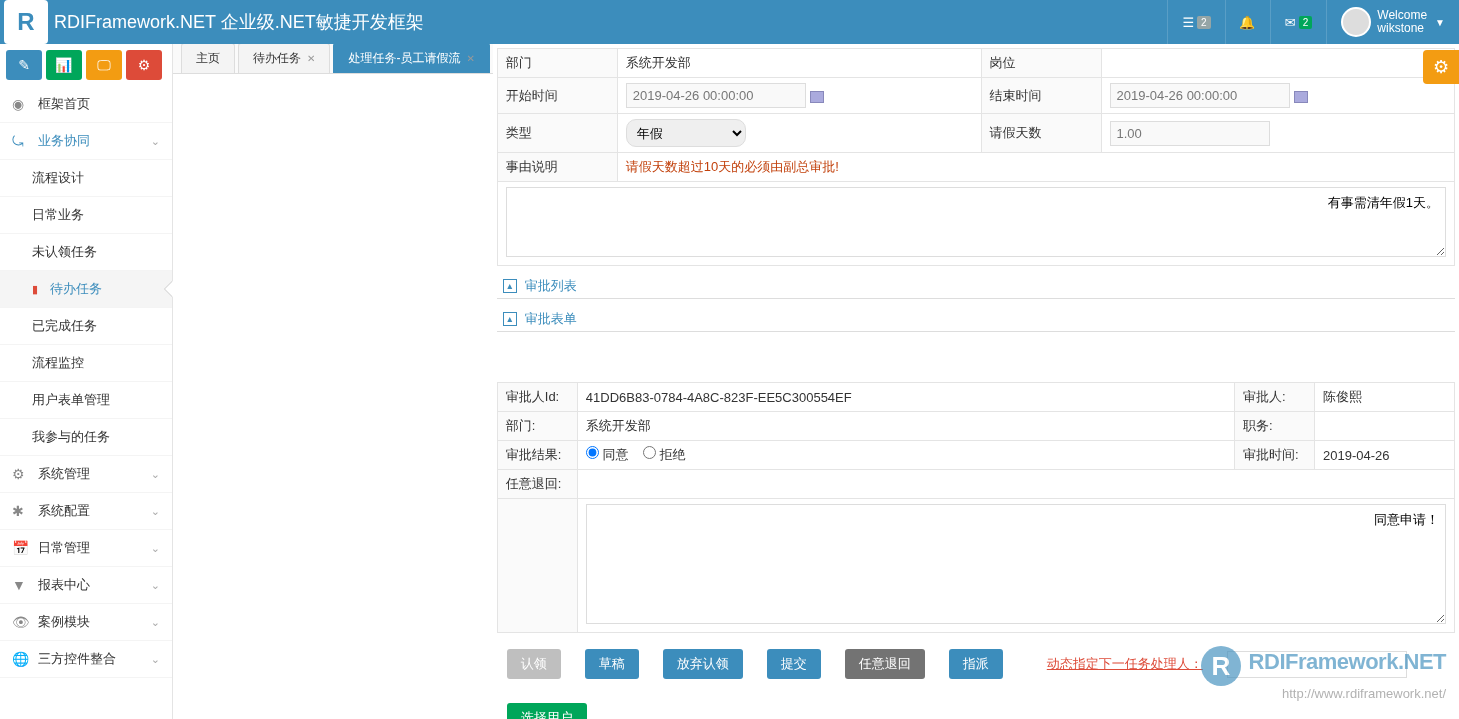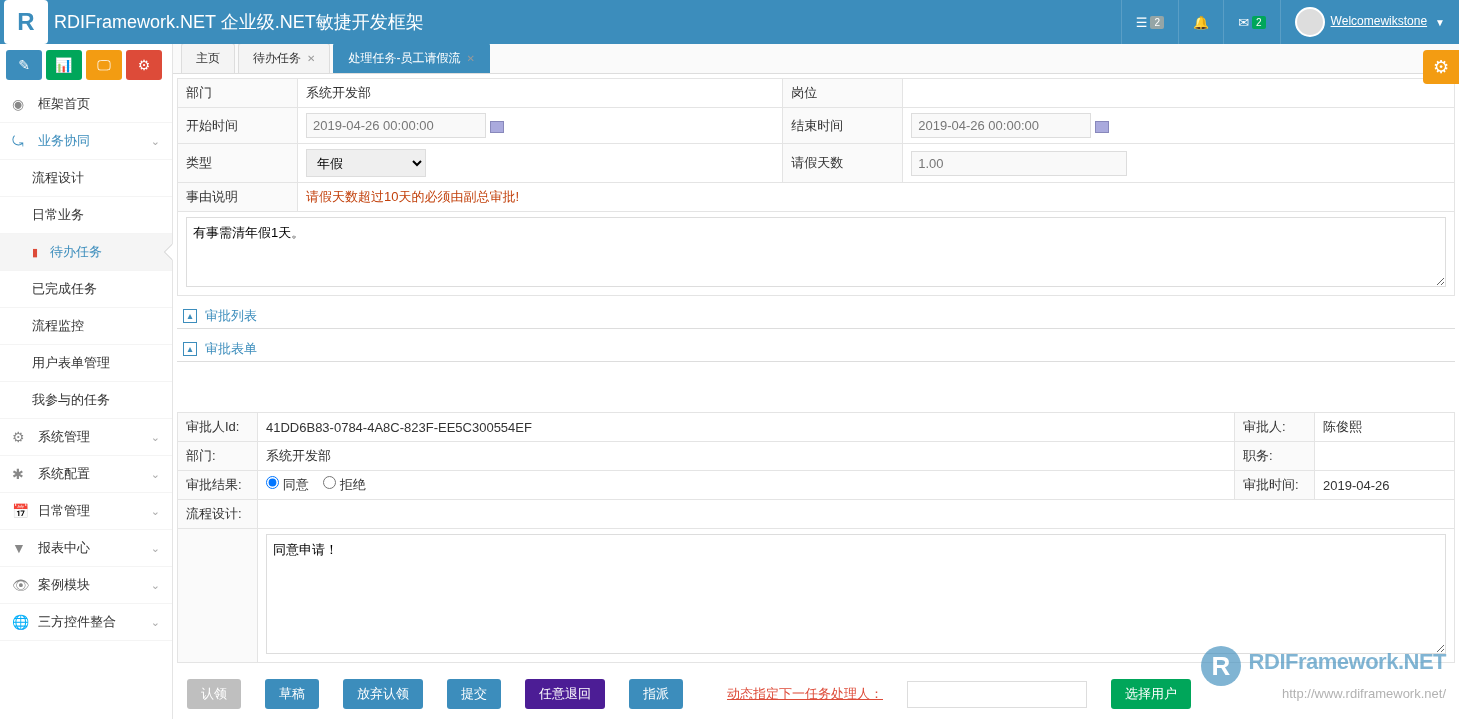--- a/index.html
+++ b/index.html
@@ -7,26 +7,26 @@
 
 
 .header { height: 44px; background: #3c8dbc; display: flex; align-items: center; color: #fff; }
 .logo { width: 44px; height: 44px; display: flex; align-items: center; justify-content: center; font-size: 24px; font-weight: bold; background: #fff; color: #3c8dbc; border-radius: 4px; margin: 0 6px 0 4px; }
 .app-title { font-size: 18px; font-weight: 500; flex: 1; }
 .header-right { display: flex; align-items: center; }
 .header-item { padding: 0 14px; height: 44px; display: flex; align-items: center; border-left: 1px solid rgba(255,255,255,0.15); cursor: pointer; position: relative; }
 .badge { background: #95a5a6; color: #fff; font-size: 10px; border-radius: 2px; padding: 1px 4px; margin-left: 3px; }
 .badge-green { background: #00a65a; }
 .avatar { width: 30px; height: 30px; border-radius: 50%; background: #ddd; border: 2px solid #fff; display: inline-block; margin-right: 6px; }
-.user-block { display: flex; flex-direction: row; line-height: 1.1; font-size: 12px; text-decoration: underline; }
+.user-block { display: flex; flex-direction: column; line-height: 1.1; font-size: 12px; }
 
 
 .main { display: flex; height: calc(100vh - 44px); }
 .sidebar { width: 173px; background: #fff; border-right: 1px solid #e4e4e4; display: flex; flex-direction: column; }
-.content { flex: 1; display: flex; flex-direction: column; overflow: hidden; }
+.content { flex: 1; display: flex; flex-direction: row; overflow: hidden; }
 
 
 .toolbar { display: flex; gap: 4px; padding: 6px; }
 .tbtn { width: 36px; height: 30px; border: none; border-radius: 3px; color: #fff; cursor: pointer; display: flex; align-items: center; justify-content: center; font-size: 14px; }
 .tbtn-blue { background: #3c8dbc; }
 .tbtn-green { background: #00a65a; }
 .tbtn-orange { background: #f39c12; }
 .tbtn-red { background: #dd4b39; }
 
 
@@ -48,41 +48,41 @@
 .tab.active { background: #3c8dbc; color: #fff; border-color: #3c8dbc; }
 
 
 .form-area { flex: 1; overflow-y: auto; padding: 4px; }
 .form-table { width: 100%; border-collapse: collapse; }
 .form-table td { border: 1px solid #e4e4e4; padding: 5px 8px; font-size: 13px; }
 .form-table .lbl { width: 120px; background: #fafafa; color: #333; }
 .form-table .fld { background: #fff; }
 .input { width: 100%; border: 1px solid #ddd; padding: 4px 6px; font-size: 13px; }
 .input[readonly] { background: #f9f9f9; color: #777; }
-.textarea { width: 100%; border: 1px solid #ddd; padding: 6px; font-size: 13px; resize: both; min-height: 70px; }
+.textarea { width: 100%; border: 1px solid #ddd; padding: 6px; font-size: 13px; resize: both; min-height: 70px; text-align: right; }
 .warning-text { color: #c2410c; }
 .date-icon { display: inline-block; width: 14px; height: 12px; background: #aad; border: 1px solid #88b; vertical-align: middle; margin-left: 4px; }
-select.input { height: 28px; }
+select.input { height: 28px; border-radius: 10px; }
 
 
 .collapsible { margin-top: 8px; }
 .collapsible-header { padding: 3px 6px; border-bottom: 1px solid #ddd; display: flex; align-items: center; cursor: pointer; color: #3c8dbc; }
 .collapse-icon { width: 14px; height: 14px; border: 1px solid #3c8dbc; display: flex; align-items: center; justify-content: center; font-size: 10px; margin-right: 8px; line-height: 1; }
 .collapsible-body { padding: 6px 0; }
 
 .approval-table { width: 100%; border-collapse: collapse; margin-top: 44px; }
 .approval-table td { border: 1px solid #e4e4e4; padding: 5px 8px; font-size: 13px; }
 .approval-table .albl { width: 80px; background: #fafafa; }
 
 
 .actions { padding: 10px; display: flex; align-items: center; gap: 24px; flex-wrap: wrap; }
 .btn { padding: 6px 14px; border: none; border-radius: 3px; color: #fff; font-size: 13px; cursor: pointer; }
 .btn-gray { background: #bfbfbf; color: #fff; }
 .btn-blue { background: #3c8dbc; }
-.btn-red { background: #4c1d95; }
+.btn-red { background: #737373; }
 .btn-green { background: #00a65a; }
 .next-label { color: #dd4b39; margin-left: 20px; text-decoration: underline; }
 .user-select { border: 1px solid #ddd; padding: 5px; width: 180px; }
 
 
 .float-gear { position: fixed; right: 0; top: 50px; width: 36px; height: 34px; background: #f39c12; color: #fff; display: flex; align-items: center; justify-content: center; border-radius: 4px 0 0 4px; cursor: pointer; font-size: 18px; }
 
 
 .watermark { position: fixed; right: 13px; bottom: 18px; opacity: 0.65; text-align: right; pointer-events: none; }
 .watermark .wm-title { color: #3c8dbc; font-size: 22px; font-weight: bold; letter-spacing: -0.5px; }
@@ -144,20 +144,23 @@
       <span class="nav-icon">⤿</span>
       <span class="nav-label">业务协同</span>
       <span class="nav-chevron">⌄</span>
     </div>
     <div class="nav-item sub-item">
         <span class="nav-label">流程设计</span>
       </div>
     <div class="nav-item sub-item">
         <span class="nav-label">日常业务</span>
       </div>
+    <div class="nav-item sub-item">
+        <span class="nav-label">未认领任务</span>
+      </div>
     <div class="nav-item sub-item active">
       <span class="active-mark">▮</span>
       <span class="nav-label">待办任务</span>
     </div>
     <div class="nav-item sub-item">
         <span class="nav-label">已完成任务</span>
       </div>
     <div class="nav-item sub-item">
         <span class="nav-label">流程监控</span>
       </div>
@@ -220,21 +223,21 @@
         <tr>
           <td class="lbl">开始时间</td>
           <td class="fld"><input class="input" readonly="" style="width: 180px;" value="2019-04-26 00:00:00"><span class="date-icon"></span></td>
           <td class="lbl">结束时间</td>
           <td class="fld"><input class="input" readonly="" style="width: 180px;" value="2019-04-26 00:00:00"><span class="date-icon"></span></td>
         </tr>
         <tr>
           <td class="lbl">类型</td>
           <td class="fld"><select class="input" style="width:120px"><option>年假</option></select></td>
           <td class="lbl">请假天数</td>
-          <td class="fld"><input class="input" readonly="" style="width: 216px;" value="1.00"></td>
+          <td class="fld"><input class="input" readonly="" style="width: 160px;" value="1.00"></td>
         </tr>
         <tr>
           <td class="lbl">事由说明</td>
           <td class="fld warning-text" colspan="3">请假天数超过10天的必须由副总审批!</td>
         </tr>
         <tr>
           <td colspan="4" class="fld"><textarea class="textarea" style="">有事需清年假1天。</textarea></td>
         </tr>
       </tbody>
         </table>
@@ -270,21 +273,21 @@
               <td class="albl">审批结果:</td>
               <td>
                 <label><input type="radio" name="result" checked="" style=""> <span>同意</span></label>
                 &nbsp;&nbsp;
                 <label><input type="radio" name="result" style=""> <span>拒绝</span></label>
               </td>
               <td class="albl">审批时间:</td>
               <td>2019-04-26</td>
             </tr>
             <tr>
-              <td class="albl">流程设计:</td>
+              <td class="albl">任意退回:</td>
               <td colspan="3"></td>
             </tr>
             <tr>
               <td class="albl"></td>
               <td colspan="3"><textarea class="textarea" style="min-height: 120px;">同意申请！</textarea></td>
             </tr>
           </tbody>
             </table>
         </div>
       </div>

